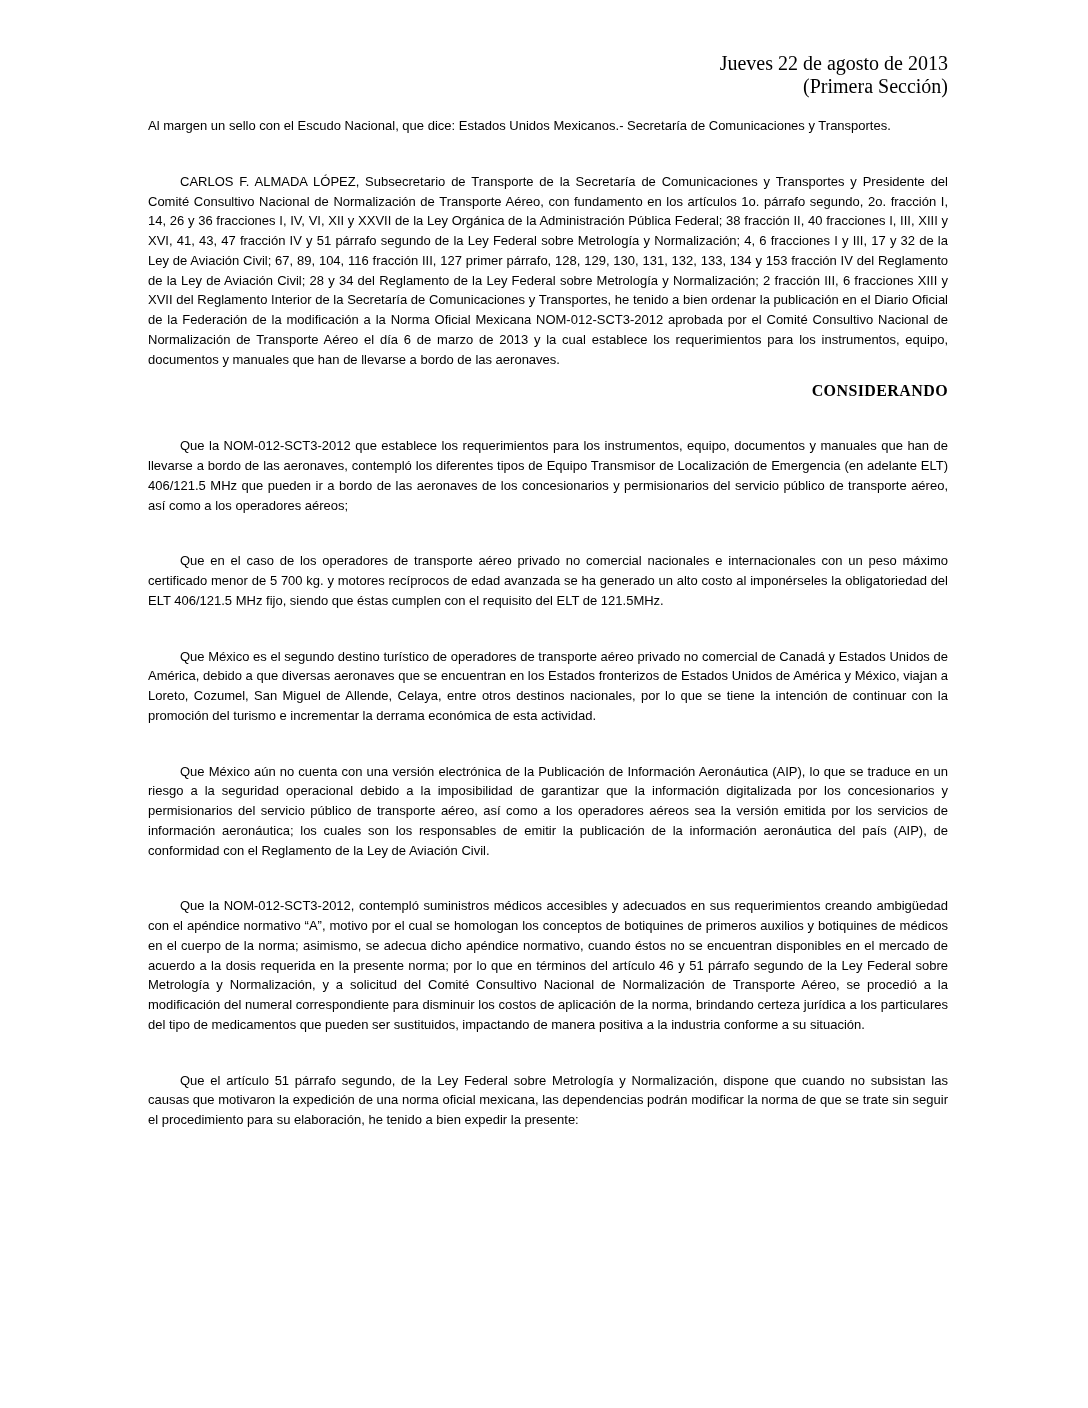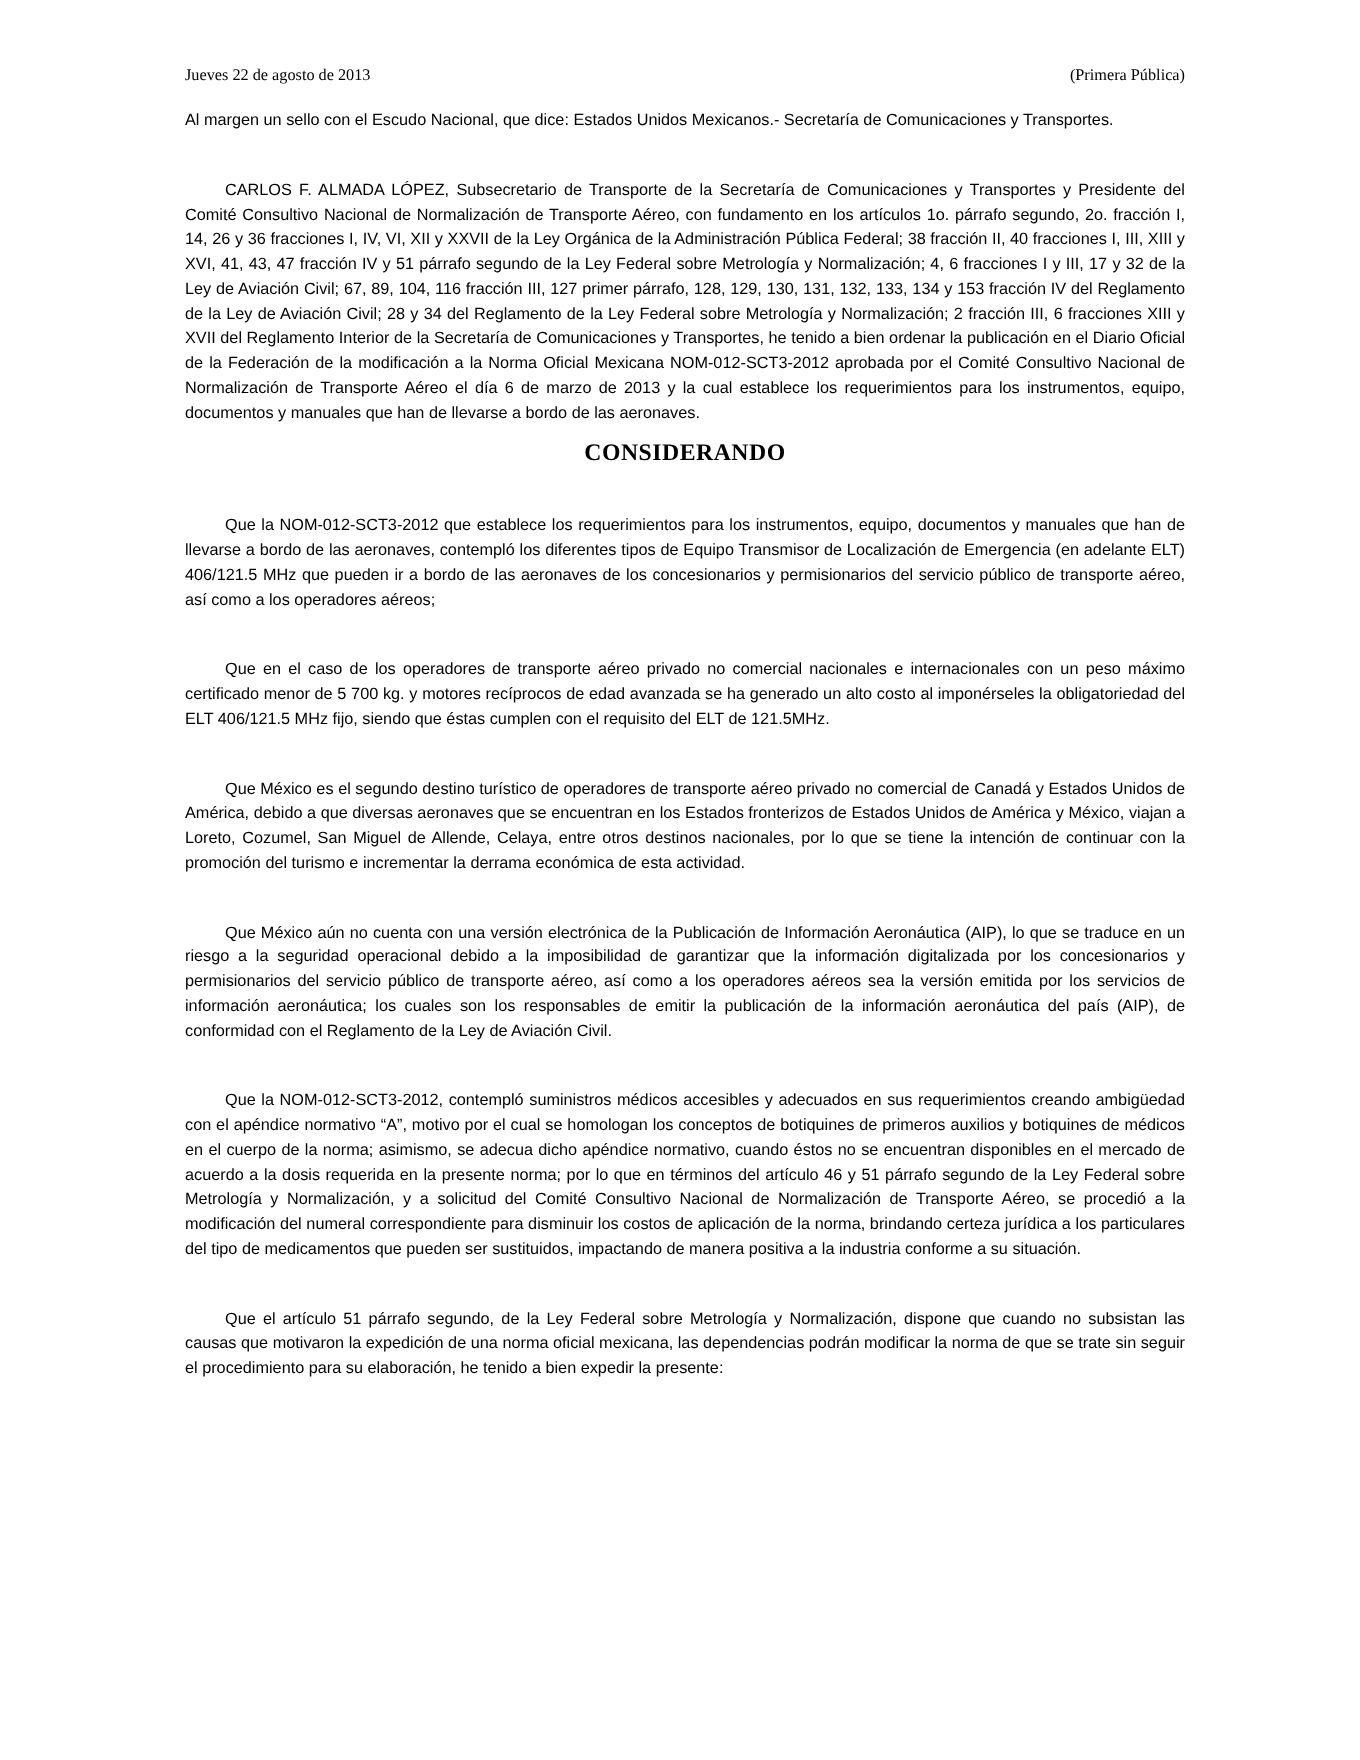--- a/index.html
+++ b/index.html
@@ -19,22 +19,23 @@
     height: 1408px;
     box-sizing: border-box;
     padding: 52px 140px 0 148px;
     background: #ffffff;
   }
   .header-row {
     display: flex;
     align-items: flex-end;
     justify-content: space-between;
     font-family: "Liberation Serif", serif;
-    font-size: 13px;
+    font-size: 20px;
     margin-bottom: 18px;
+    flex-direction: column;
   }
   .header-left {
     white-space: nowrap;
   }
   .header-center {
     flex: 1;
     text-align: center;
     letter-spacing: 0.3px;
   }
   .header-right {
@@ -62,34 +63,34 @@
     text-align: justify;
     margin: 0 0 13px 0;
   }
   p.indent {
     text-indent: 32px;
     margin-top: 36px;
   }
   .considerando {
     font-family: "Liberation Serif", serif;
     font-weight: bold;
-    font-size: 19px;
-    text-align: center;
+    font-size: 16px;
+    text-align: right;
     margin: 6px 0 12px 0;
     letter-spacing: 0.4px;
   }
 </style>
 </head>
 <body>
 
 <div class="page">
 
   <div class="header-row">
     <div class="header-left">Jueves 22 de agosto de 2013</div>
-    <div class="header-right">(Primera Pública)</div>
+    <div class="header-right">(Primera Sección)</div>
   </div>
 
 
 
   <p class="body-text">Al margen un sello con el Escudo Nacional, que dice: Estados Unidos Mexicanos.- Secretaría de Comunicaciones y Transportes.</p>
 
   <p class="body-text indent">CARLOS F. ALMADA LÓPEZ, Subsecretario de Transporte de la Secretaría de Comunicaciones y Transportes y Presidente del Comité Consultivo Nacional de Normalización de Transporte Aéreo, con fundamento en los artículos 1o. párrafo segundo, 2o. fracción I, 14, 26 y 36 fracciones I, IV, VI, XII y XXVII de la Ley Orgánica de la Administración Pública Federal; 38 fracción II, 40 fracciones I, III, XIII y XVI, 41, 43, 47 fracción IV y 51 párrafo segundo de la Ley Federal sobre Metrología y Normalización; 4, 6 fracciones I y III, 17 y 32 de la Ley de Aviación Civil; 67, 89, 104, 116 fracción III, 127 primer párrafo, 128, 129, 130, 131, 132, 133, 134 y 153 fracción IV del Reglamento de la Ley de Aviación Civil; 28 y 34 del Reglamento de la Ley Federal sobre Metrología y Normalización; 2 fracción III, 6 fracciones XIII y XVII del Reglamento Interior de la Secretaría de Comunicaciones y Transportes, he tenido a bien ordenar la publicación en el Diario Oficial de la Federación de la modificación a la Norma Oficial Mexicana NOM-012-SCT3-2012 aprobada por el Comité Consultivo Nacional de Normalización de Transporte Aéreo el día 6 de marzo de 2013 y la cual establece los requerimientos para los instrumentos, equipo, documentos y manuales que han de llevarse a bordo de las aeronaves.</p>
 
   <div class="considerando">CONSIDERANDO</div>
 

